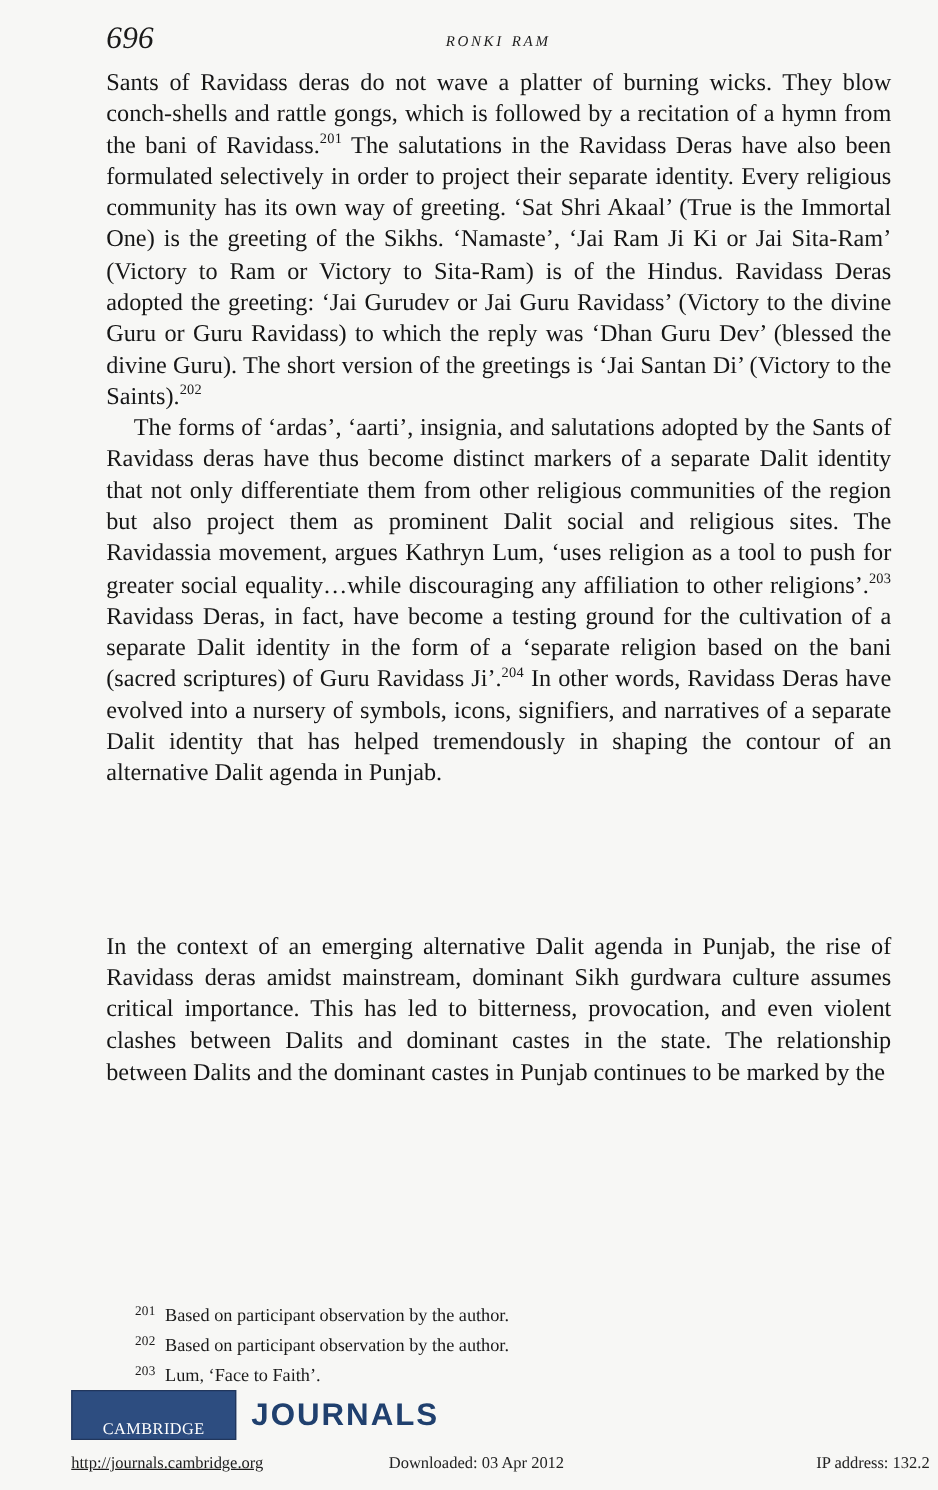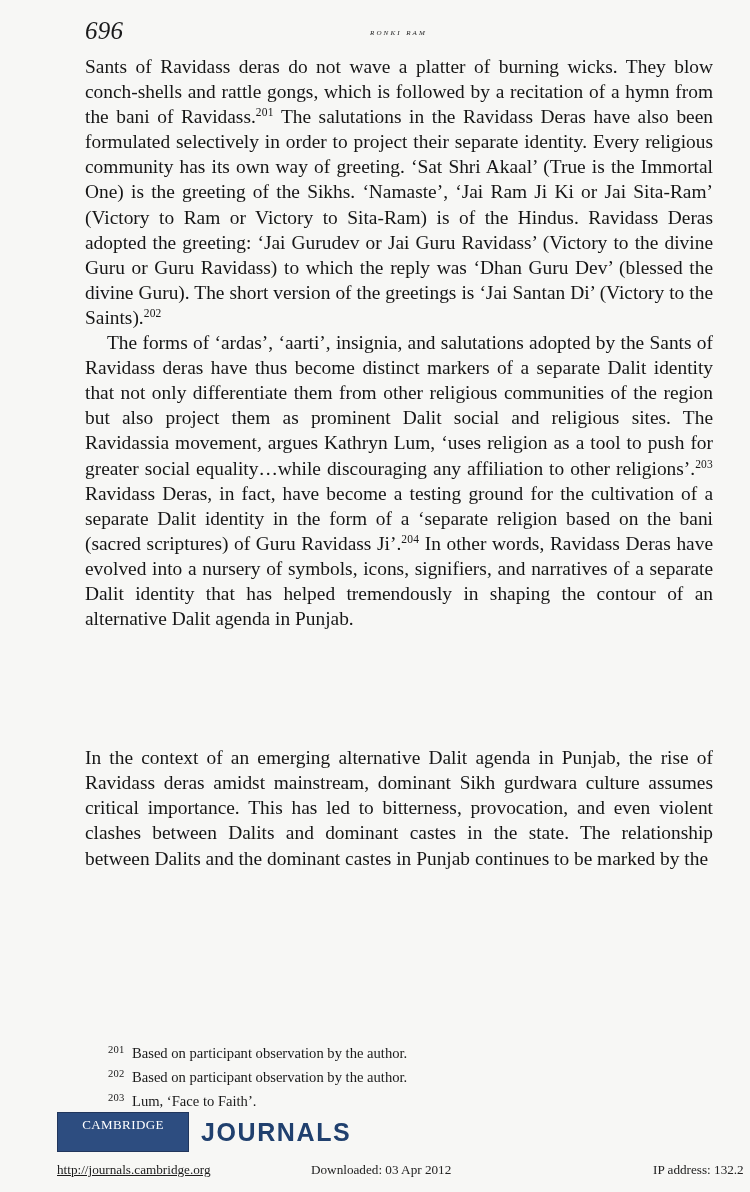--- a/index.html
+++ b/index.html
@@ -40,21 +40,21 @@
     line-height: 26px;
     letter-spacing: 0.2px;
     color: #1a1a1a;
   }
   .runhead-title {
     position: absolute;
     left: 0;
     right: 0;
     top: 4px;
     text-align: center;
-    font-size: 10px;
+    font-size: 17px;
     line-height: 20px;
     letter-spacing: 2.1px;
     font-variant: small-caps;
     text-transform: lowercase;
     color: #1d1d1d;
   }
 
   
   .body-col {
     position: absolute;
@@ -132,21 +132,21 @@
     top: 1112px;
     display: flex;
     align-items: center;
   }
   .cam-box {
     width: 132px;
     height: 40px;
     background: #2d4d80;
     border: 1px solid #21365c;
     display: flex;
-    align-items: flex-start;
+    align-items: flex-end;
     justify-content: center;
     box-sizing: border-box;
   }
   .cam-box-text {
     color: #ffffff;
     font-family: "Liberation Serif", "DejaVu Serif", serif;
     font-size: 19px;
     font-variant: small-caps;
     text-transform: lowercase;
     letter-spacing: 0.4px;

